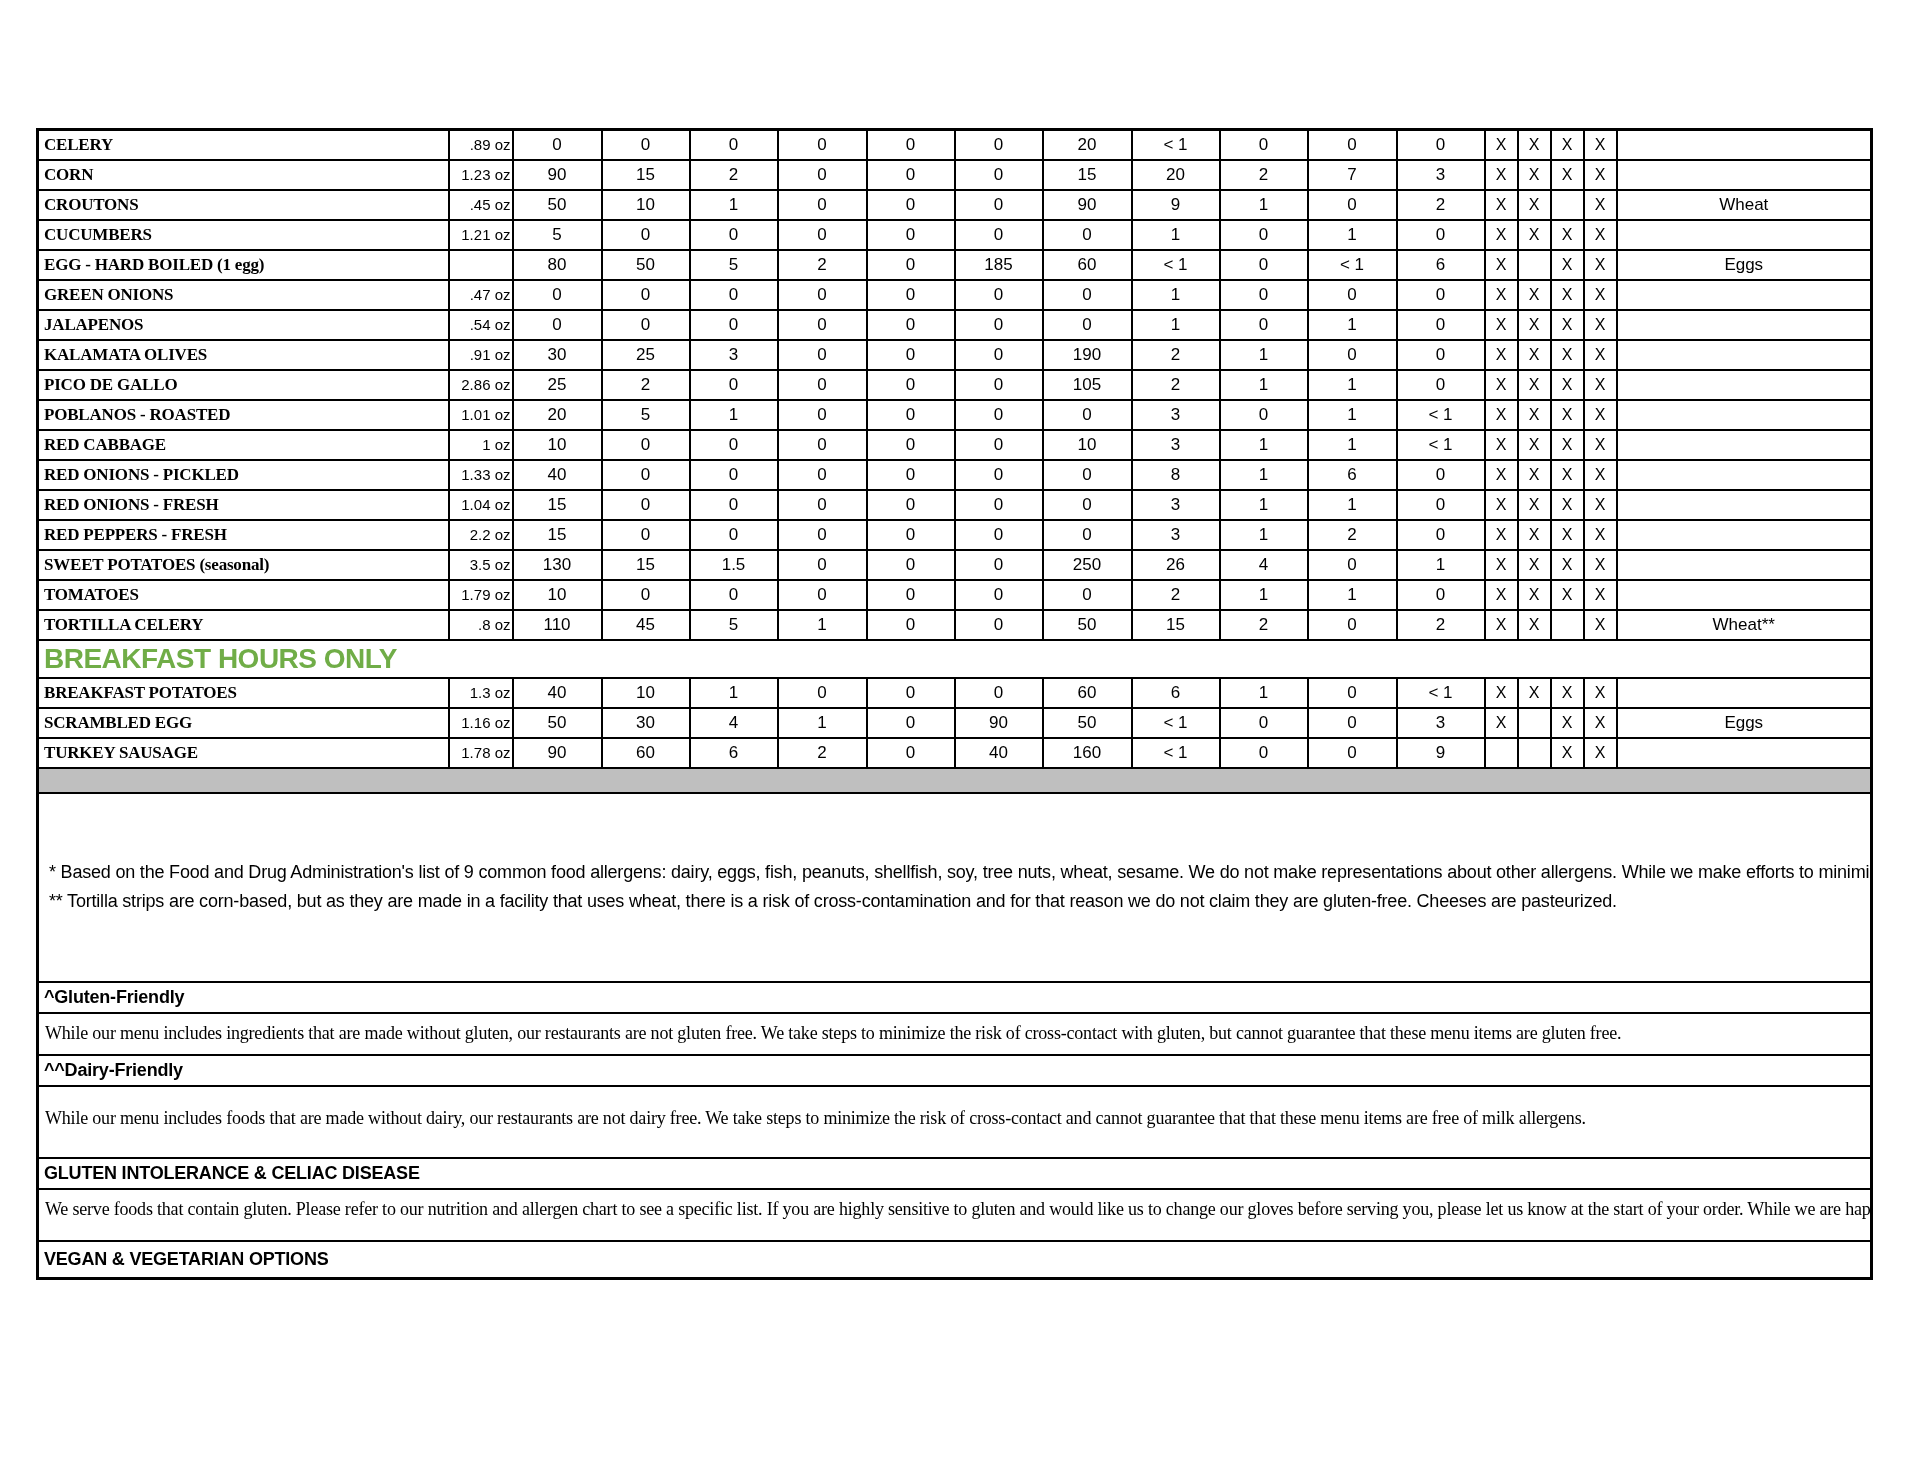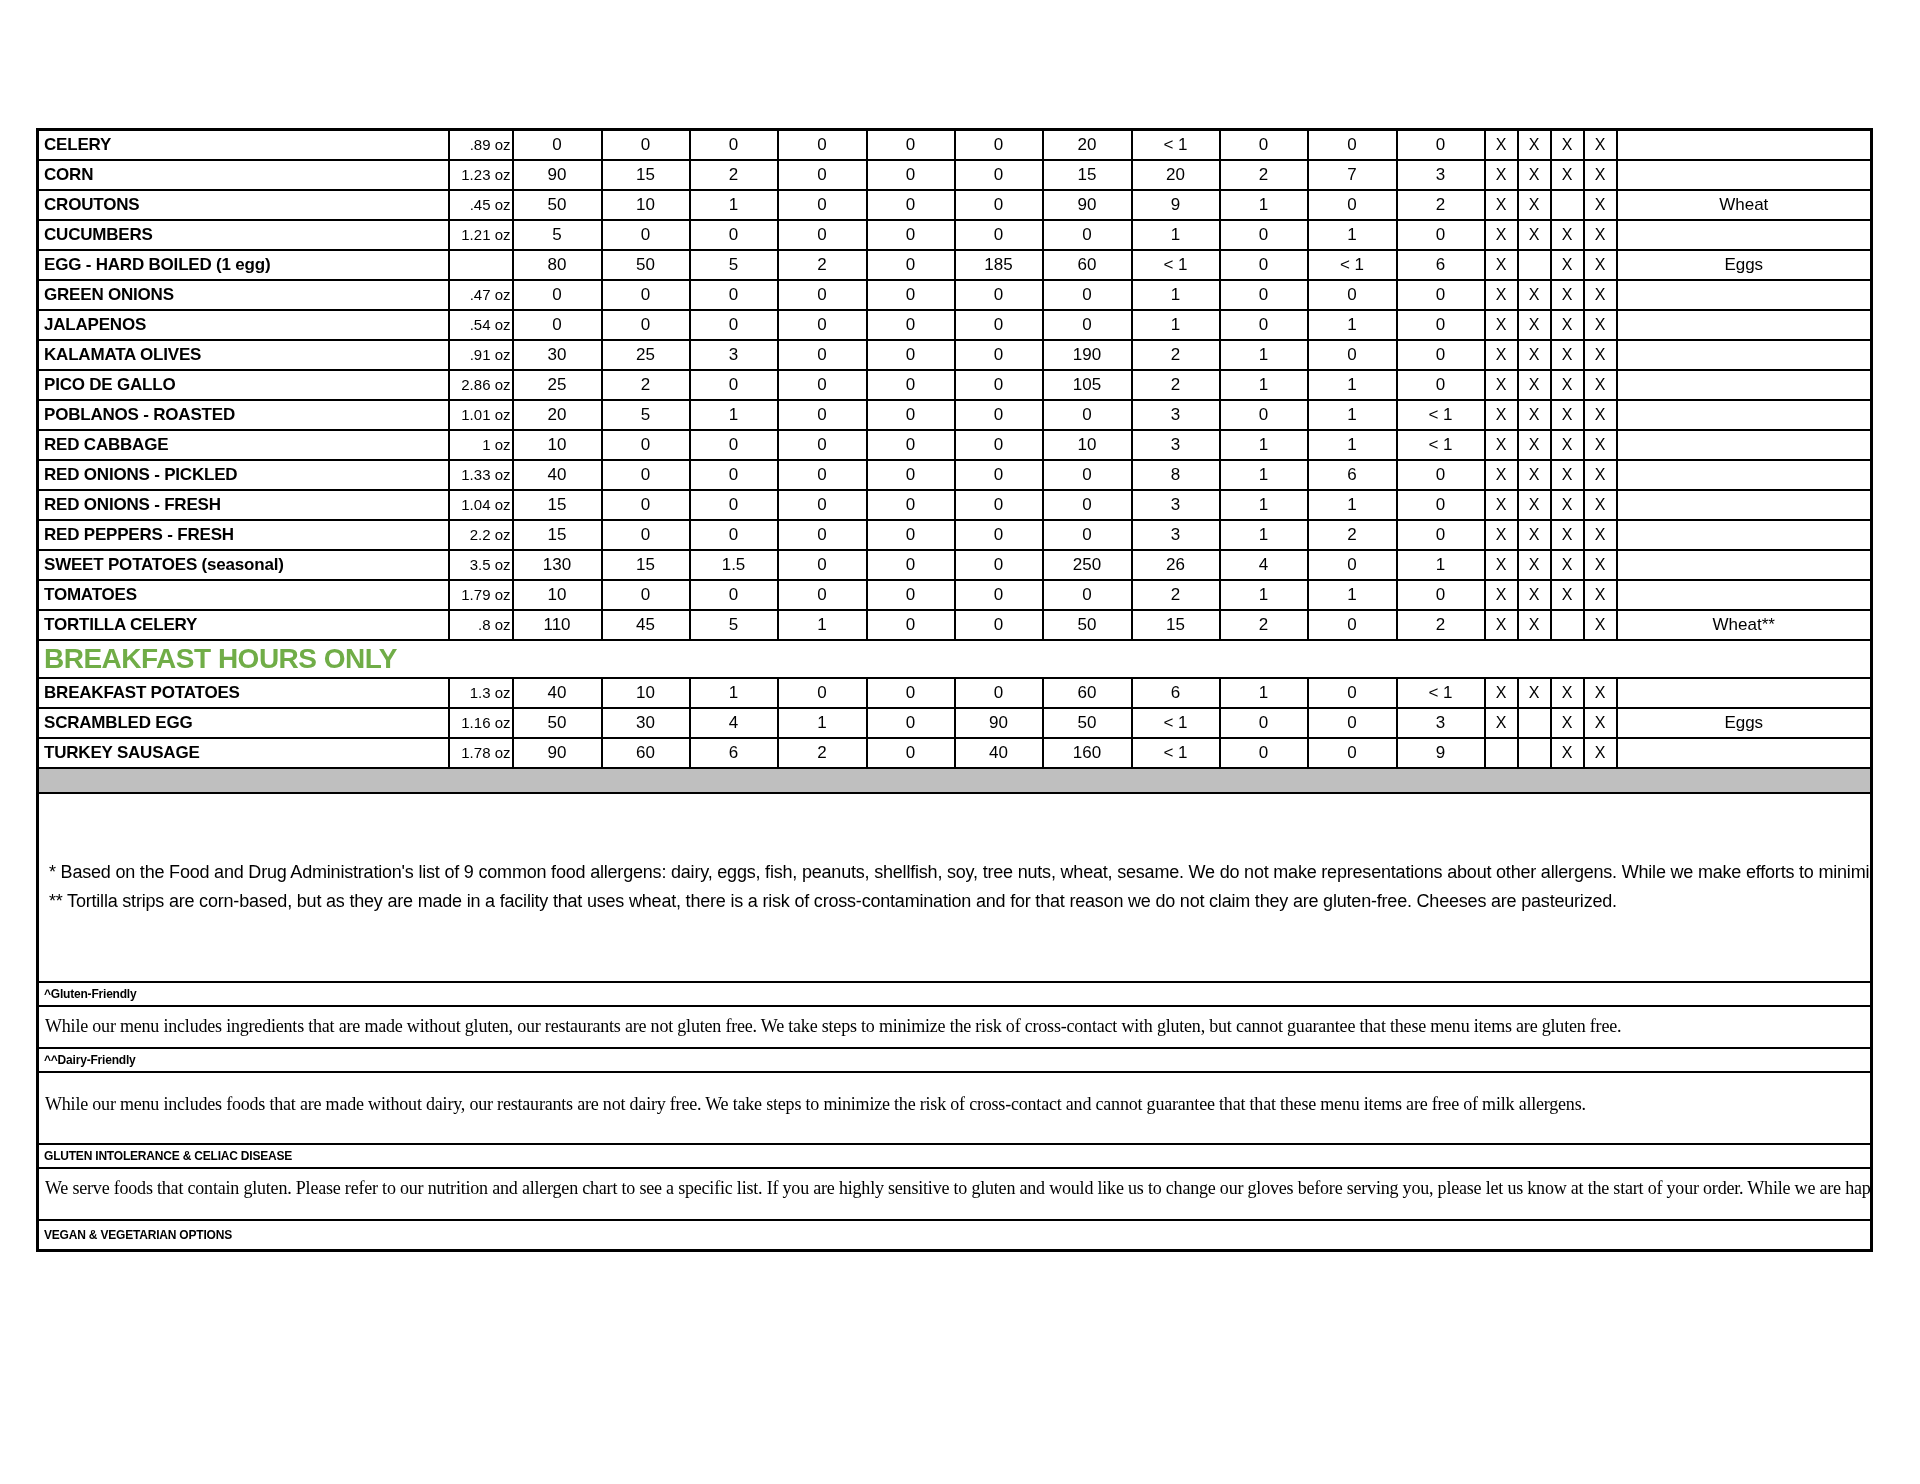--- a/index.html
+++ b/index.html
@@ -1,30 +1,30 @@
 <!DOCTYPE html>
 <html><head>
 <meta charset="utf-8">
 <style>
   html,body{margin:0;padding:0;background:#ffffff;}
   body{width:1920px;height:1484px;position:relative;font-family:"Liberation Sans",sans-serif;color:#000;}
   .sheet{position:absolute;left:36px;top:128px;width:1834px;}
   table.nutri{border-collapse:collapse;table-layout:fixed;width:1834px;border:3px solid #000;}
   table.nutri td{border:2px solid #000;overflow:hidden;white-space:nowrap;vertical-align:middle;}
   tr.data{height:30px;}
-  td.name{font-weight:bold;font-size:17px;padding:0 0 0 5px;text-align:left;letter-spacing:-0.2px;}
+  td.name{font-weight:bold;font-size:17px;padding:0 0 0 5px;text-align:left;letter-spacing:-0.2px;font-family:Liberation Serif, serif;}
   td.serving{font-size:15px;text-align:right;}
   td.val{font-size:17px;text-align:center;}
   td.flag{font-size:16px;text-align:center;}
   td.allergen{font-size:17px;text-align:center;}
   td.breakfast-header{height:36px;font-size:28px;font-weight:bold;padding:0 0 0 5px;letter-spacing:-0.5px;}
   td.gray-sep{height:21px;border-top:3px solid #000;border-bottom:3px solid #000;}
   td.footnote-cell{height:175px;vertical-align:top;padding:6px 10px;white-space:normal;}
   .footnote-cell p{margin:0;font-size:18px;line-height:29px;letter-spacing:-0.2px;}
-  td.section-title{font-weight:bold;font-size:12px;padding:4px 0 4px 5px;letter-spacing:-0.2px;}
+  td.section-title{font-weight:bold;font-size:18px;padding:4px 0 4px 5px;letter-spacing:-0.2px;}
   td.section-title.tall{padding:7px 0 7px 5px;}
   td.section-body{white-space:normal;font-size:18px;line-height:30px;vertical-align:top;letter-spacing:-0.2px;font-family:Liberation Serif, serif;}
   td.pad-std{padding:4px 10px 6px 6px;}
   td.pad-dairy{padding:16px 10px 24px 6px;}
   td.pad-celiac{padding:4px 10px 16px 6px;}
 </style>
 </head>
 <body>
 
 <div class="sheet">

